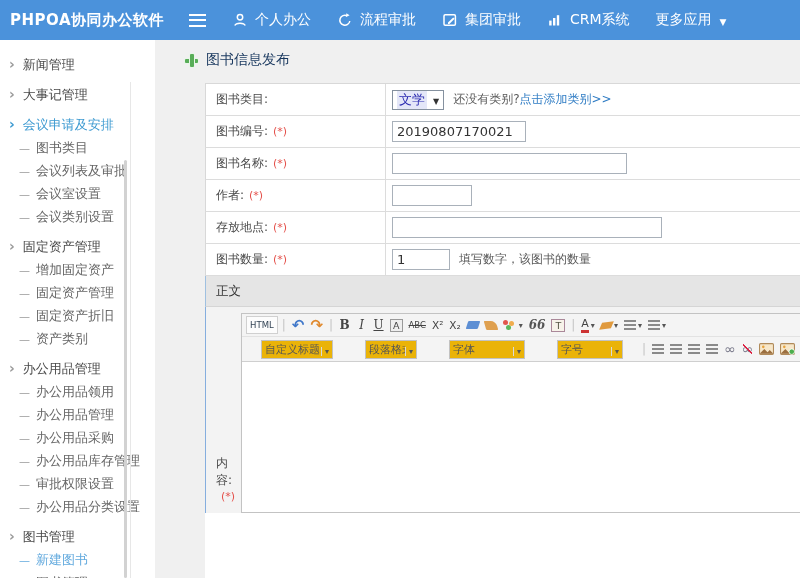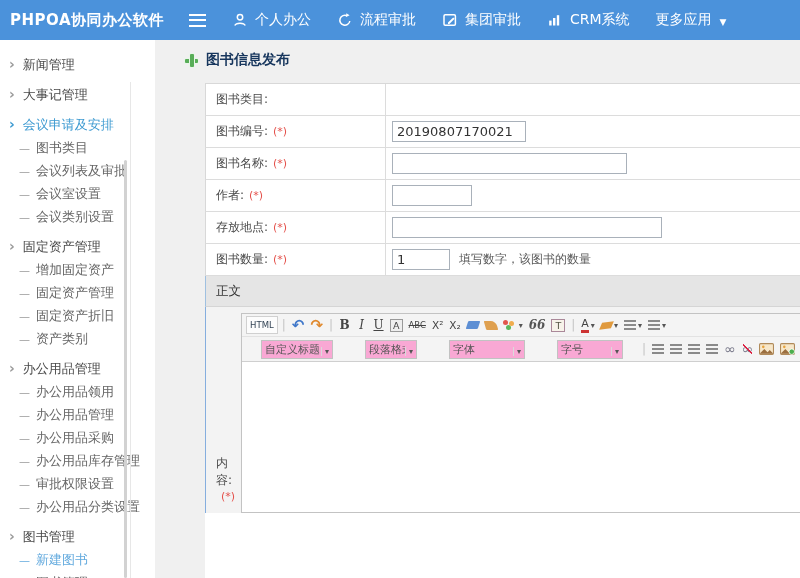--- a/index.html
+++ b/index.html
@@ -40,21 +40,21 @@
     background:#d2d2d2; border-radius:2px; }
 
   
   .main { position:absolute; left:155px; top:40px; right:0; bottom:0; background:#f0f0f0; }
   .title-row { position:absolute; left:30px; top:11px; display:flex; align-items:center; }
   .plus-ico { position:relative; width:13px; height:13px; margin-right:8px; }
   .plus-ico::before { content:""; position:absolute; left:0; top:5px; width:13px; height:4px;
     background:#58ad58; border-radius:1px; box-shadow:0 0 0 1px #e9f5e9; }
   .plus-ico::after { content:""; position:absolute; left:5px; top:0; width:4px; height:13px;
     background:#58ad58; border-radius:1px; box-shadow:0 0 0 1px #e9f5e9; }
-  .page-title { font-size:14px; font-weight:bold; color:#17365d; }
+  .page-title { font-size:14px; font-weight:normal; color:#17365d; }
 
   
   .ftable { position:absolute; left:50px; top:43px; right:0; bottom:0;
     border-top:1px solid #d8d8d8; background:#fff; }
   .frow { display:flex; height:32px; border-bottom:1px solid #dcdcdc;
     border-left:1px solid #d8d8d8; align-items:stretch; }
   .fcell-l { width:180px; border-right:1px solid #dcdcdc; display:flex;
     align-items:center; padding-left:10px; font-size:12px; color:#4a4a4a; background:#fff; }
   .fcell-r { flex:1; display:flex; align-items:center; padding-left:6px; background:#fff; }
   .req { color:#e4504a; margin-left:5px; font-size:11px; }
@@ -112,21 +112,21 @@
     transform:skewX(-30deg) rotate(-8deg); display:block; }
   .i-bars::before { content:""; width:12px; height:10px; display:block;
     background:repeating-linear-gradient(to bottom,#8a8a8a 0 2px,transparent 2px 4px); }
   .i-chain::before { content:"∞"; color:#778; font-size:14px; }
   .i-unlink::before { content:"∞"; color:#778; font-size:14px; }
   .i-unlink::after { content:""; position:absolute; left:3px; right:3px; top:3px; bottom:3px;
     background:linear-gradient(45deg,transparent 46%,#d24 46%,#d24 56%,transparent 56%); }
   .drop::after { content:"▾"; font-size:8px; color:#555; margin-left:2px; }
   .imgico { width:15px; height:12px; }
   .esel { display:inline-flex; align-items:center; justify-content:space-between;
-    border:1px solid #c2c2c2; background:#f9a8d4; height:19px; margin:0 16px; cursor:pointer; }
+    border:1px solid #c2c2c2; background:#eab308; height:19px; margin:0 16px; cursor:pointer; }
   .esel-t { font-style:normal; font-size:11px; color:#555; padding:0 3px;
     white-space:nowrap; overflow:hidden; }
   .esel-c::before { content:"▾"; font-size:8px; color:#555; padding:0 3px;
     border-left:1px solid #dadada; }
   .w-h{width:72px} .w-p{width:52px} .w-f{width:76px} .w-s{width:66px}
   .ed-body { background:#fff; height:160px; }
 </style>
 </head>
 <body>
 
@@ -208,20 +208,28 @@
   <div class="title-row">
     <span class="plus-ico"></span>
     <span class="page-title">图书信息发布</span>
   </div>
 
   <div class="ftable">
 
     <div class="frow">
       <div class="fcell-l">
         <span>图书类目:</span>
+      </div>
+      <div class="fcell-r">
+        <span class="fsel">
+          <span class="fsel-val">文学</span>
+          <span class="fsel-caret"></span>
+        </span>
+        <span class="hint">还没有类别? </span>
+        <span class="hlink">点击添加类别&gt;&gt;</span>
       </div>
     </div>
 
     <div class="frow">
       <div class="fcell-l">
         <span>图书编号:</span>
         <span class="req">(*)</span>
       </div>
       <div class="fcell-r">
         <input class="tin w150" value="20190807170021" style="">

